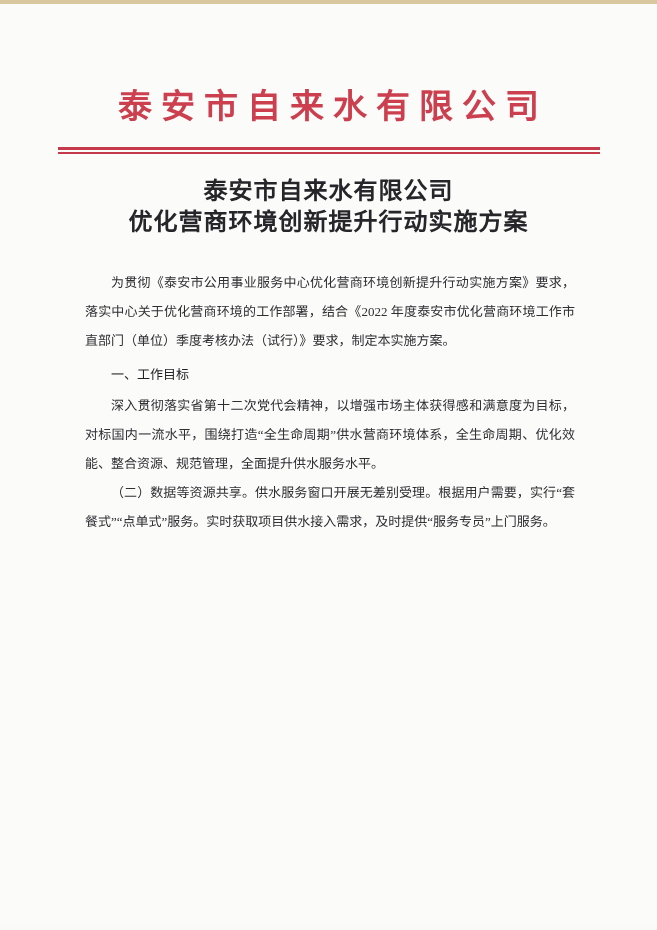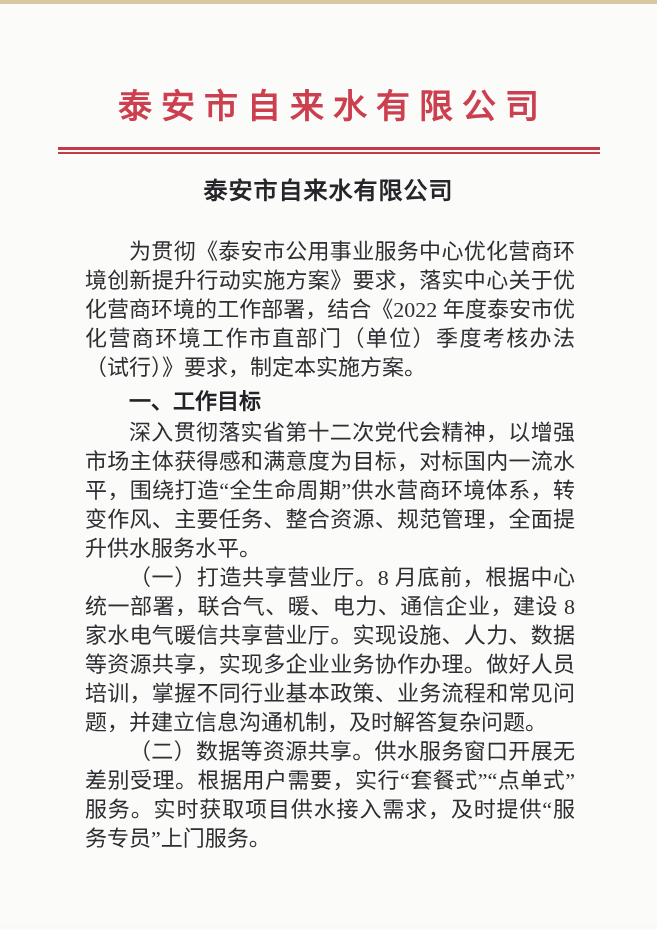--- a/index.html
+++ b/index.html
@@ -53,32 +53,32 @@
     margin: 22px 0 0 0;
     text-align: center;
     font-size: 24px;
     line-height: 31px;
     font-weight: bold;
     color: var(--title-dark);
     letter-spacing: 1px;
   }
   .body-text {
     margin: 30px 82px 0 85px;
-    font-size: 22px;
+    font-size: 13px;
     line-height: 29px;
     text-align: justify;
     color: var(--text-dark);
   }
   .body-text p {
     margin: 0;
     text-indent: 2em;
   }
   .body-text p.heading {
     font-family: "Liberation Sans", sans-serif;
-    font-weight: bold;
+    font-weight: normal;
     color: #232327;
     margin: 5px 0 2px 0;
   }
 </style>
 </head>
 <body>
 
 <div class="scan-strip"></div>
 
 <div class="page">
@@ -86,23 +86,23 @@
   <div class="letterhead">泰安市自来水有限公司</div>
 
   <div class="rules-top">
     <div class="rule thick3"></div>
     <div class="rule-gap"></div>
     <div class="rule thin2"></div>
   </div>
 
   <div class="doc-title">
     <span>泰安市自来水有限公司</span><br>
+    <span>优化营商环境创新提升行动实施方案</span>
   </div>
 
   <div class="body-text">
       <p class="para">为贯彻《泰安市公用事业服务中心优化营商环境创新提升行动实施方案》要求，落实中心关于优化营商环境的工作部署，结合《2022 年度泰安市优化营商环境工作市直部门（单位）季度考核办法（试行）》要求，制定本实施方案。</p>
       <p class="heading">一、工作目标</p>
-      <p class="para">深入贯彻落实省第十二次党代会精神，以增强市场主体获得感和满意度为目标，对标国内一流水平，围绕打造“全生命周期”供水营商环境体系，转变作风、主要任务、整合资源、规范管理，全面提升供水服务水平。</p>
-      <p class="para">（一）打造共享营业厅。8 月底前，根据中心统一部署，联合气、暖、电力、通信企业，建设 8 家水电气暖信共享营业厅。实现设施、人力、数据等资源共享，实现多企业业务协作办理。做好人员培训，掌握不同行业基本政策、业务流程和常见问题，并建立信息沟通机制，及时解答复杂问题。</p>
+      <p class="para">深入贯彻落实省第十二次党代会精神，以增强市场主体获得感和满意度为目标，对标国内一流水平，围绕打造“全生命周期”供水营商环境体系，全生命周期、优化效能、整合资源、规范管理，全面提升供水服务水平。</p>
       <p class="para">（二）数据等资源共享。供水服务窗口开展无差别受理。根据用户需要，实行“套餐式”“点单式”服务。实时获取项目供水接入需求，及时提供“服务专员”上门服务。</p>
     </div>
 
 </div>
 
 </body></html>

